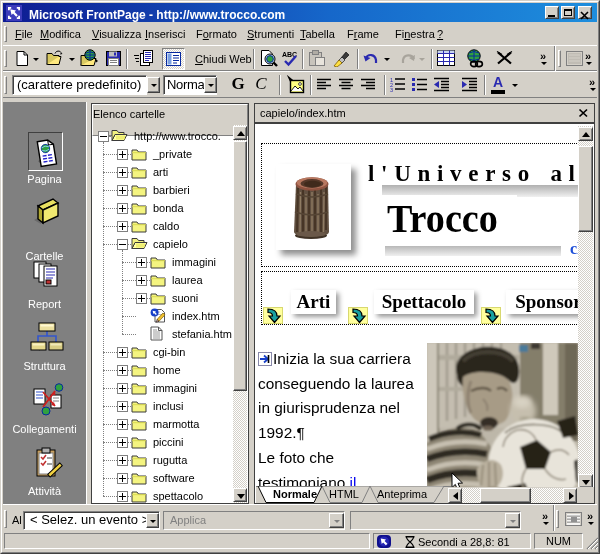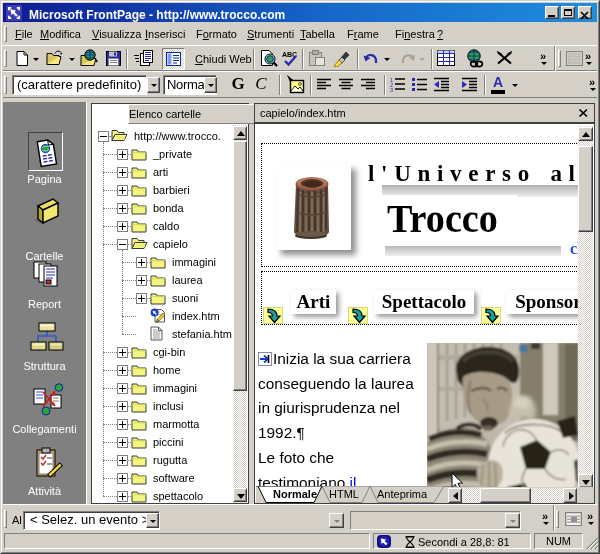--- a/index.html
+++ b/index.html
@@ -25,23 +25,23 @@
 .darr { width:0; height:0; border-left:3px solid transparent; border-right:3px solid transparent; border-top:3px solid #000; }
 .combo { background:#fff; border:1px solid; border-color:#808080 #fff #fff #808080; box-shadow:inset 1px 1px 0 #404040; font-size:13px; }
 .combobtn { background:#d4d0c8; border:1px solid; border-color:#fff #404040 #404040 #fff; box-shadow:inset -1px -1px 0 #808080; }
 .viewsbar { left:3px; top:102px; width:83px; height:402px; background:#808080; }
 .viewhdr { left:1px; top:2px; width:81px; height:20px; background:#d4d0c8;
   border:1px solid; border-color:#fff #404040 #404040 #fff; box-shadow:inset -1px -1px 0 #808080;
   font-size:11px; text-align:center; line-height:18px; color:#000; }
 .viewlbl { width:83px; text-align:center; color:#fff; font-size:11px; }
 .fpanel { left:91px; top:103px; width:158px; height:401px; background:#fff;
   border:1px solid #404040; }
-.fphdr { left:0; top:0; width:156px; height:20px; background:#d4d0c8;
+.fphdr { left:0; top:0; width:156px; height:32px; background:#d4d0c8;
   border:1px solid; border-color:#fff #808080 #808080 #fff; border-bottom:1px solid #808080;
-  font-size:11px; line-height:18px; color:#000;margin-left:36px; }
+  font-size:11px; line-height:18px; color:#000; }
 .epane { left:254px; top:103px; width:341px; height:401px; background:#fff; border:1px solid #404040; }
 .ephdr { left:0; top:0; width:339px; height:20px; background:#d4d0c8; border-bottom:2px solid #404040;
   font-size:11px; line-height:18px; padding-left:5px; color:#000; }
 .dither { background-image:conic-gradient(#fff 25%, #d4d0c8 0 50%, #fff 0 75%, #d4d0c8 0); background-size:2px 2px; }
 .sbtn { background:#d4d0c8; border:1px solid; border-color:#fff #404040 #404040 #fff; box-shadow:inset 1px 1px 0 #d4d0c8, inset -1px -1px 0 #808080; }
 .thumb { background:#d4d0c8; border:1px solid; border-color:#fff #404040 #404040 #fff; box-shadow:inset -1px -1px 0 #808080; }
 .treerow { position:absolute; font-size:11px; color:#000; white-space:nowrap; }
 .pmbox { position:absolute; width:11px; height:11px; background:#fff; border:1px solid #808080; }
 .statusbar { left:3px; top:531px; width:594px; height:20px; background:#d4d0c8; }
 .spanel { top:2px; height:16px; border:1px solid; border-color:#808080 #fff #fff #808080; font-size:11px; }
@@ -759,20 +759,21 @@
   <div class="abs" style="left:322px;top:384px;width:16px;height:15px;background:#d4d0c8"></div>
 </div>
 
 <div class="abs bottombar" id="btoolbar">
   <div class="abs grip" style="left:1px;top:5px;height:18px"></div>
   <div class="abs" style="left:9px;top:9px;font-size:11px">Al</div>
   <div class="abs combo" style="left:20px;top:6px;width:137px;height:19px;line-height:16px;padding-left:6px">&lt; Selez. un evento &gt;</div>
   <div class="abs combobtn" style="left:143px;top:8px;width:13px;height:15px">
       <div class="abs darr" style="left:3px;top:6px"></div>
     </div>
+  <div class="abs" style="left:160px;top:6px;width:182px;height:19px;border:1px solid;border-color:#808080 #fff #fff #808080;background:#d4d0c8;font-size:11px;line-height:16px;padding-left:6px;color:#808080">Applica</div>
   <div class="abs combobtn" style="left:326px;top:8px;width:15px;height:15px">
       <div class="abs darr" style="left:4px;top:6px;border-top-color:#808080"></div>
     </div>
   <div class="abs" style="left:347px;top:6px;width:171px;height:19px;border:1px solid;border-color:#808080 #fff #fff #808080;background:#d4d0c8"></div>
   <div class="abs combobtn" style="left:502px;top:8px;width:15px;height:15px">
       <div class="abs darr" style="left:4px;top:6px;border-top-color:#808080"></div>
     </div>
   <div class="abs" style="left:539px;top:5px;font-size:11px;font-weight:bold">»</div>
   <div class="abs darr" style="left:540px;top:17px"></div>
   <div class="abs" style="left:550px;top:0;width:44px;height:26px;border-left:1px solid #808080;box-shadow:inset 1px 0 0 #fff"></div>

